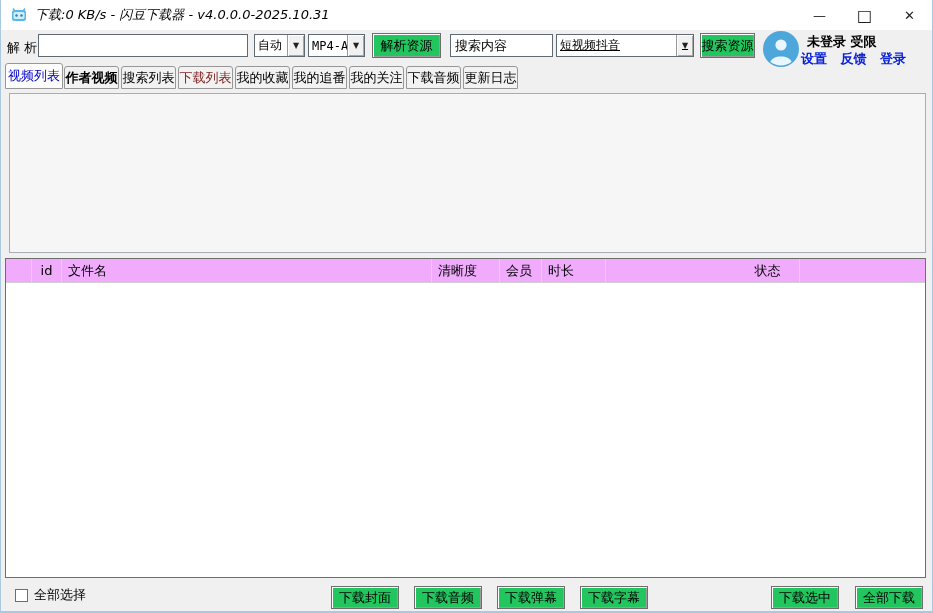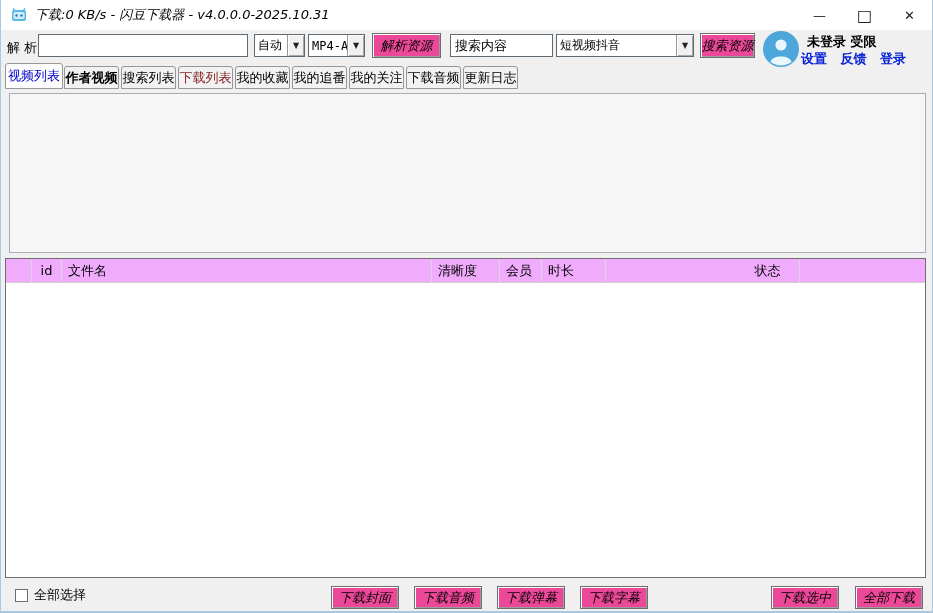--- a/index.html
+++ b/index.html
@@ -33,26 +33,26 @@
   .combo { position:absolute; top:4px; height:23px; display:flex; align-items:stretch;
     background:#fff; border:1px solid #5f6a72; cursor:default; }
   .combo .val { flex:1; display:flex; align-items:center; padding:0 3px; white-space:nowrap;
     overflow:hidden; font-size:12px; }
   .combo .arrow { width:17px; background:#f1f1f1; border-left:1px solid #999;
     box-shadow:inset 1px 1px 0 #fff, inset -1px -1px 0 #a8a8a8;
     display:flex; align-items:center; justify-content:center; font-size:8px; color:#222; }
   #combo-quality { left:253px; width:51px; }
   #combo-format  { left:307px; width:57px; }
   #combo-format .val { font-family:"DejaVu Sans Mono","Liberation Mono",monospace; font-size:12px; }
-  #combo-site    { left:555px; width:138px; }
+  #combo-site    { left:555px; width:138px;text-decoration:underline; }
 
-  .btn { background:#ec4899; border:1px solid #6e6e6e;
+  .btn { background:#22c55e; border:1px solid #6e6e6e;
     box-shadow:inset 1px 1px 0 #ffffff, inset -1px -1px 0 #9c9c9c;
     display:flex; align-items:center; justify-content:center; font-size:13px; cursor:default;
-    font-family:inherit;font-style:italic; }
+    font-family:inherit; }
   .tb-btn { position:absolute; top:3px; height:25px; }
   #parse-btn  { left:371px; width:69px; }
   #search-btn { left:699px; width:55px; }
 
   
   .avatar { position:absolute; left:762px; top:31px; width:36px; height:36px; cursor:pointer; }
   .acct-status { position:absolute; left:806px; top:33px; font-weight:bold; font-size:13px; white-space:nowrap; }
   .acct-links { position:absolute; left:800px; top:50px; font-weight:bold; font-size:13px; white-space:nowrap; }
   .acct-links a { text-decoration:none; margin-right:9px; cursor:pointer; }
 

